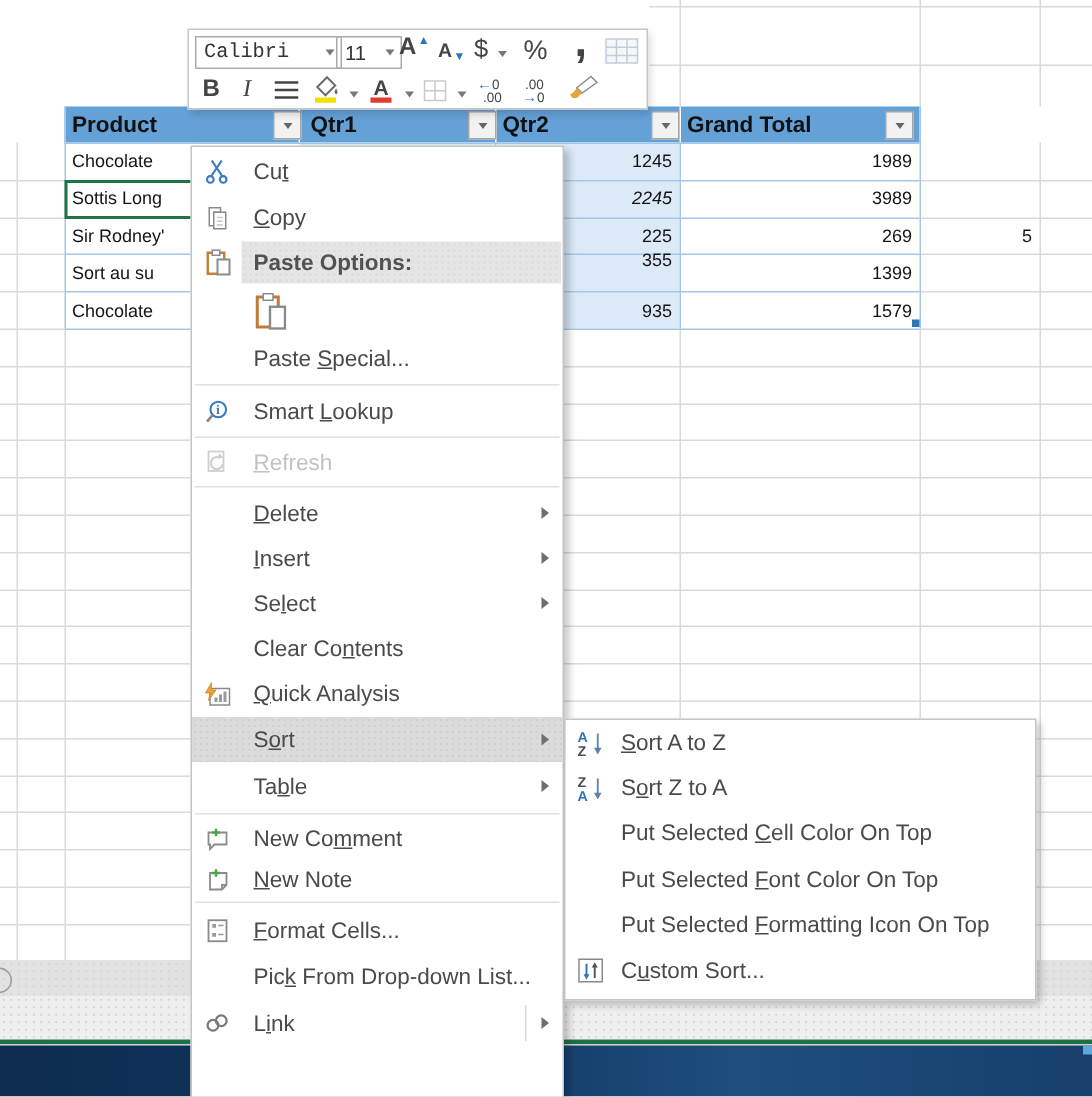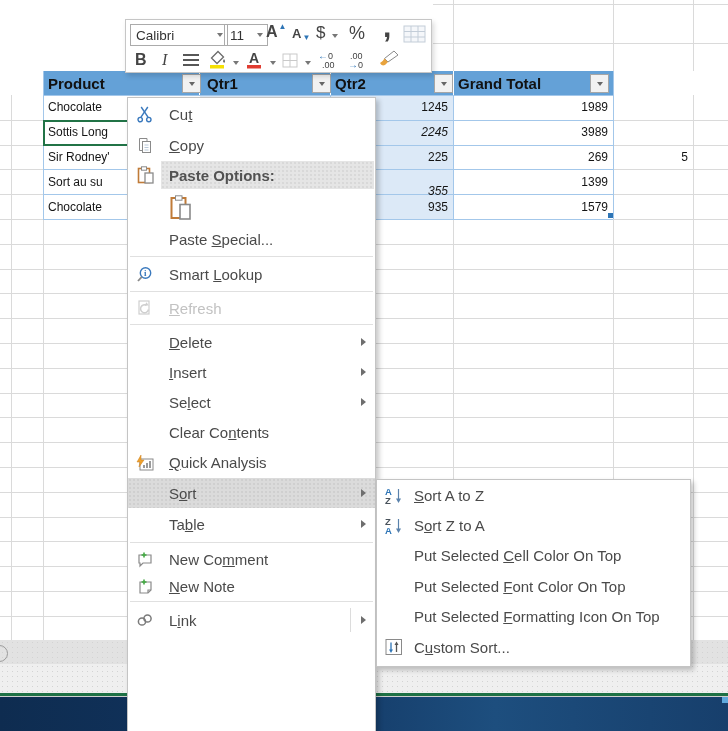--- a/index.html
+++ b/index.html
@@ -117,39 +117,39 @@
     <div class="celltext num" style="left:360px;top:95px;width:88px;height:24.8px;">1245</div>
     <div class="celltext num" style="left:500px;top:95px;width:108px;height:24.8px;">1989</div>
     <div class="celltext" style="left:48px;top:119.8px;height:24.8px;">Sottis Long</div>
     <div class="celltext num" style="left:360px;top:119.8px;width:88px;height:24.8px;font-style:italic;">2245</div>
     <div class="celltext num" style="left:500px;top:119.8px;width:108px;height:24.8px;">3989</div>
     <div class="celltext" style="left:48px;top:144.6px;height:24.8px;">Sir Rodney'</div>
     <div class="celltext num" style="left:360px;top:144.6px;width:88px;height:24.8px;">225</div>
     <div class="celltext num" style="left:500px;top:144.6px;width:108px;height:24.8px;">269</div>
     <div class="celltext num" style="left:620px;top:144.6px;width:68px;height:24.8px;">5</div>
     <div class="celltext" style="left:48px;top:169.4px;height:24.8px;">Sort au su</div>
-    <div class="celltext num" style="left:360px;top:179px;width:88px;height:24.8px;font-style:italic;">355</div>
+    <div class="celltext num" style="left:360px;top:161px;width:88px;height:24.8px;">355</div>
     <div class="celltext num" style="left:500px;top:169.4px;width:108px;height:24.8px;">1399</div>
     <div class="celltext" style="left:48px;top:194.2px;height:24.8px;">Chocolate</div>
     <div class="celltext num" style="left:360px;top:194.2px;width:88px;height:24.8px;">935</div>
     <div class="celltext num" style="left:500px;top:194.2px;width:108px;height:24.8px;">1579</div>
     <div class="abs" style="left:43px;top:119.8px;width:156px;height:25.8px;border:2px solid #217346;box-sizing:border-box;"></div>
     <div class="abs" style="left:608px;top:213px;width:5px;height:5px;background:#2E75B6;"></div>
   </div>
 
 <div class="abs dots" style="left:0;top:640px;width:728px;height:24px;background-color:#E2E2E2;z-index:5;"></div>
 <div class="abs" style="left:-9px;top:645px;width:15px;height:15px;border:1.5px solid #9a9a9a;border-radius:50%;background:transparent;z-index:6;"></div>
 <div class="abs dots" style="left:0;top:664px;width:728px;height:29px;background-color:#EFEFEF;z-index:5;"></div>
 <div class="abs" style="left:0;top:693px;width:728px;height:3px;background:#1E7145;z-index:5;"></div>
 <div class="abs" style="left:0;top:696px;width:728px;height:1px;background:#CFCFCF;z-index:5;"></div>
 <div class="abs" style="left:0;top:697px;width:728px;height:34px;background:linear-gradient(to right,#0E2C50 0%,#123662 40%,#1D4E7E 68%,#173F6C 100%);z-index:5;"></div>
 <div class="abs" style="left:722px;top:697px;width:6px;height:6px;background:#5FA8DC;z-index:6;"></div>
 
 <div id="minitoolbar">
-  <div class="combo" style="left:4px;top:4px;width:91px;">
+  <div class="combo" style="left:4px;top:4px;width:91px;font-family:Liberation Mono, monospace;">
     <span>Calibri</span>
     <span class="dd"></span>
   </div>
   <div class="combo" style="left:98px;top:4px;width:37px;">
     <span>11</span>
     <span class="dd"></span>
   </div>
   <div class="tb" style="left:140px;top:3px;font-size:16px;font-weight:bold;">
       <span>A</span>
       <span style="color:#2E75B6;font-size:8px;position:relative;top:-6px;left:1px;">▲</span>
@@ -357,20 +357,35 @@
           <path d="M15 12 l-3 0 l0 3" fill="none" stroke="#8a8a8a" stroke-width="1.2"></path>
           <line x1="8" y1="1.5" x2="8" y2="6.5" stroke="#44A944" stroke-width="1.6"></line>
           <line x1="5.5" y1="4" x2="10.5" y2="4" stroke="#44A944" stroke-width="1.6"></line>
         </svg>
       </span>
       <span class="lab " style="position:relative;"><span></span><span class="ac">N</span><span>ew Note</span></span>
     </div>
     <div class="sep"></div>
     <div class="mi" style="height:32px">
       <span class="ic">
+        <svg width="16" height="17" viewBox="0 0 16 17">
+          <rect x="2" y="1.5" width="12" height="14" fill="#fff" stroke="#8a8a8a" stroke-width="1.2"></rect>
+          <rect x="4.5" y="4" width="2.5" height="2.5" fill="#9a9a9a"></rect>
+          <rect x="4.5" y="10" width="2.5" height="2.5" fill="#9a9a9a"></rect>
+          <line x1="8.5" y1="5" x2="12" y2="5" stroke="#9a9a9a"></line>
+          <line x1="8.5" y1="11" x2="12" y2="11" stroke="#9a9a9a"></line>
+        </svg>
+      </span>
+      <span class="lab " style="position:relative;"><span></span><span class="ac">F</span><span>ormat Cells...</span></span>
+    </div>
+    <div class="mi" style="height:30px">
+      <span class="lab " style="position:relative;"><span>Pic</span><span class="ac">k</span><span> From Drop-down List...</span></span>
+    </div>
+    <div class="mi" style="height:32px">
+      <span class="ic">
         <svg width="18" height="14" viewBox="0 0 18 14">
           <circle cx="6" cy="8.5" r="3.6" fill="none" stroke="#7a7a7a" stroke-width="1.5"></circle>
           <circle cx="11.5" cy="5.5" r="3.6" fill="none" stroke="#7a7a7a" stroke-width="1.5"></circle>
         </svg>
       </span>
       <span class="lab " style="position:relative;"><span>L</span><span class="ac">i</span><span>nk</span></span>
       <span class="splitline"></span>
       <span class="arrow"></span>
     </div>
   </div>

